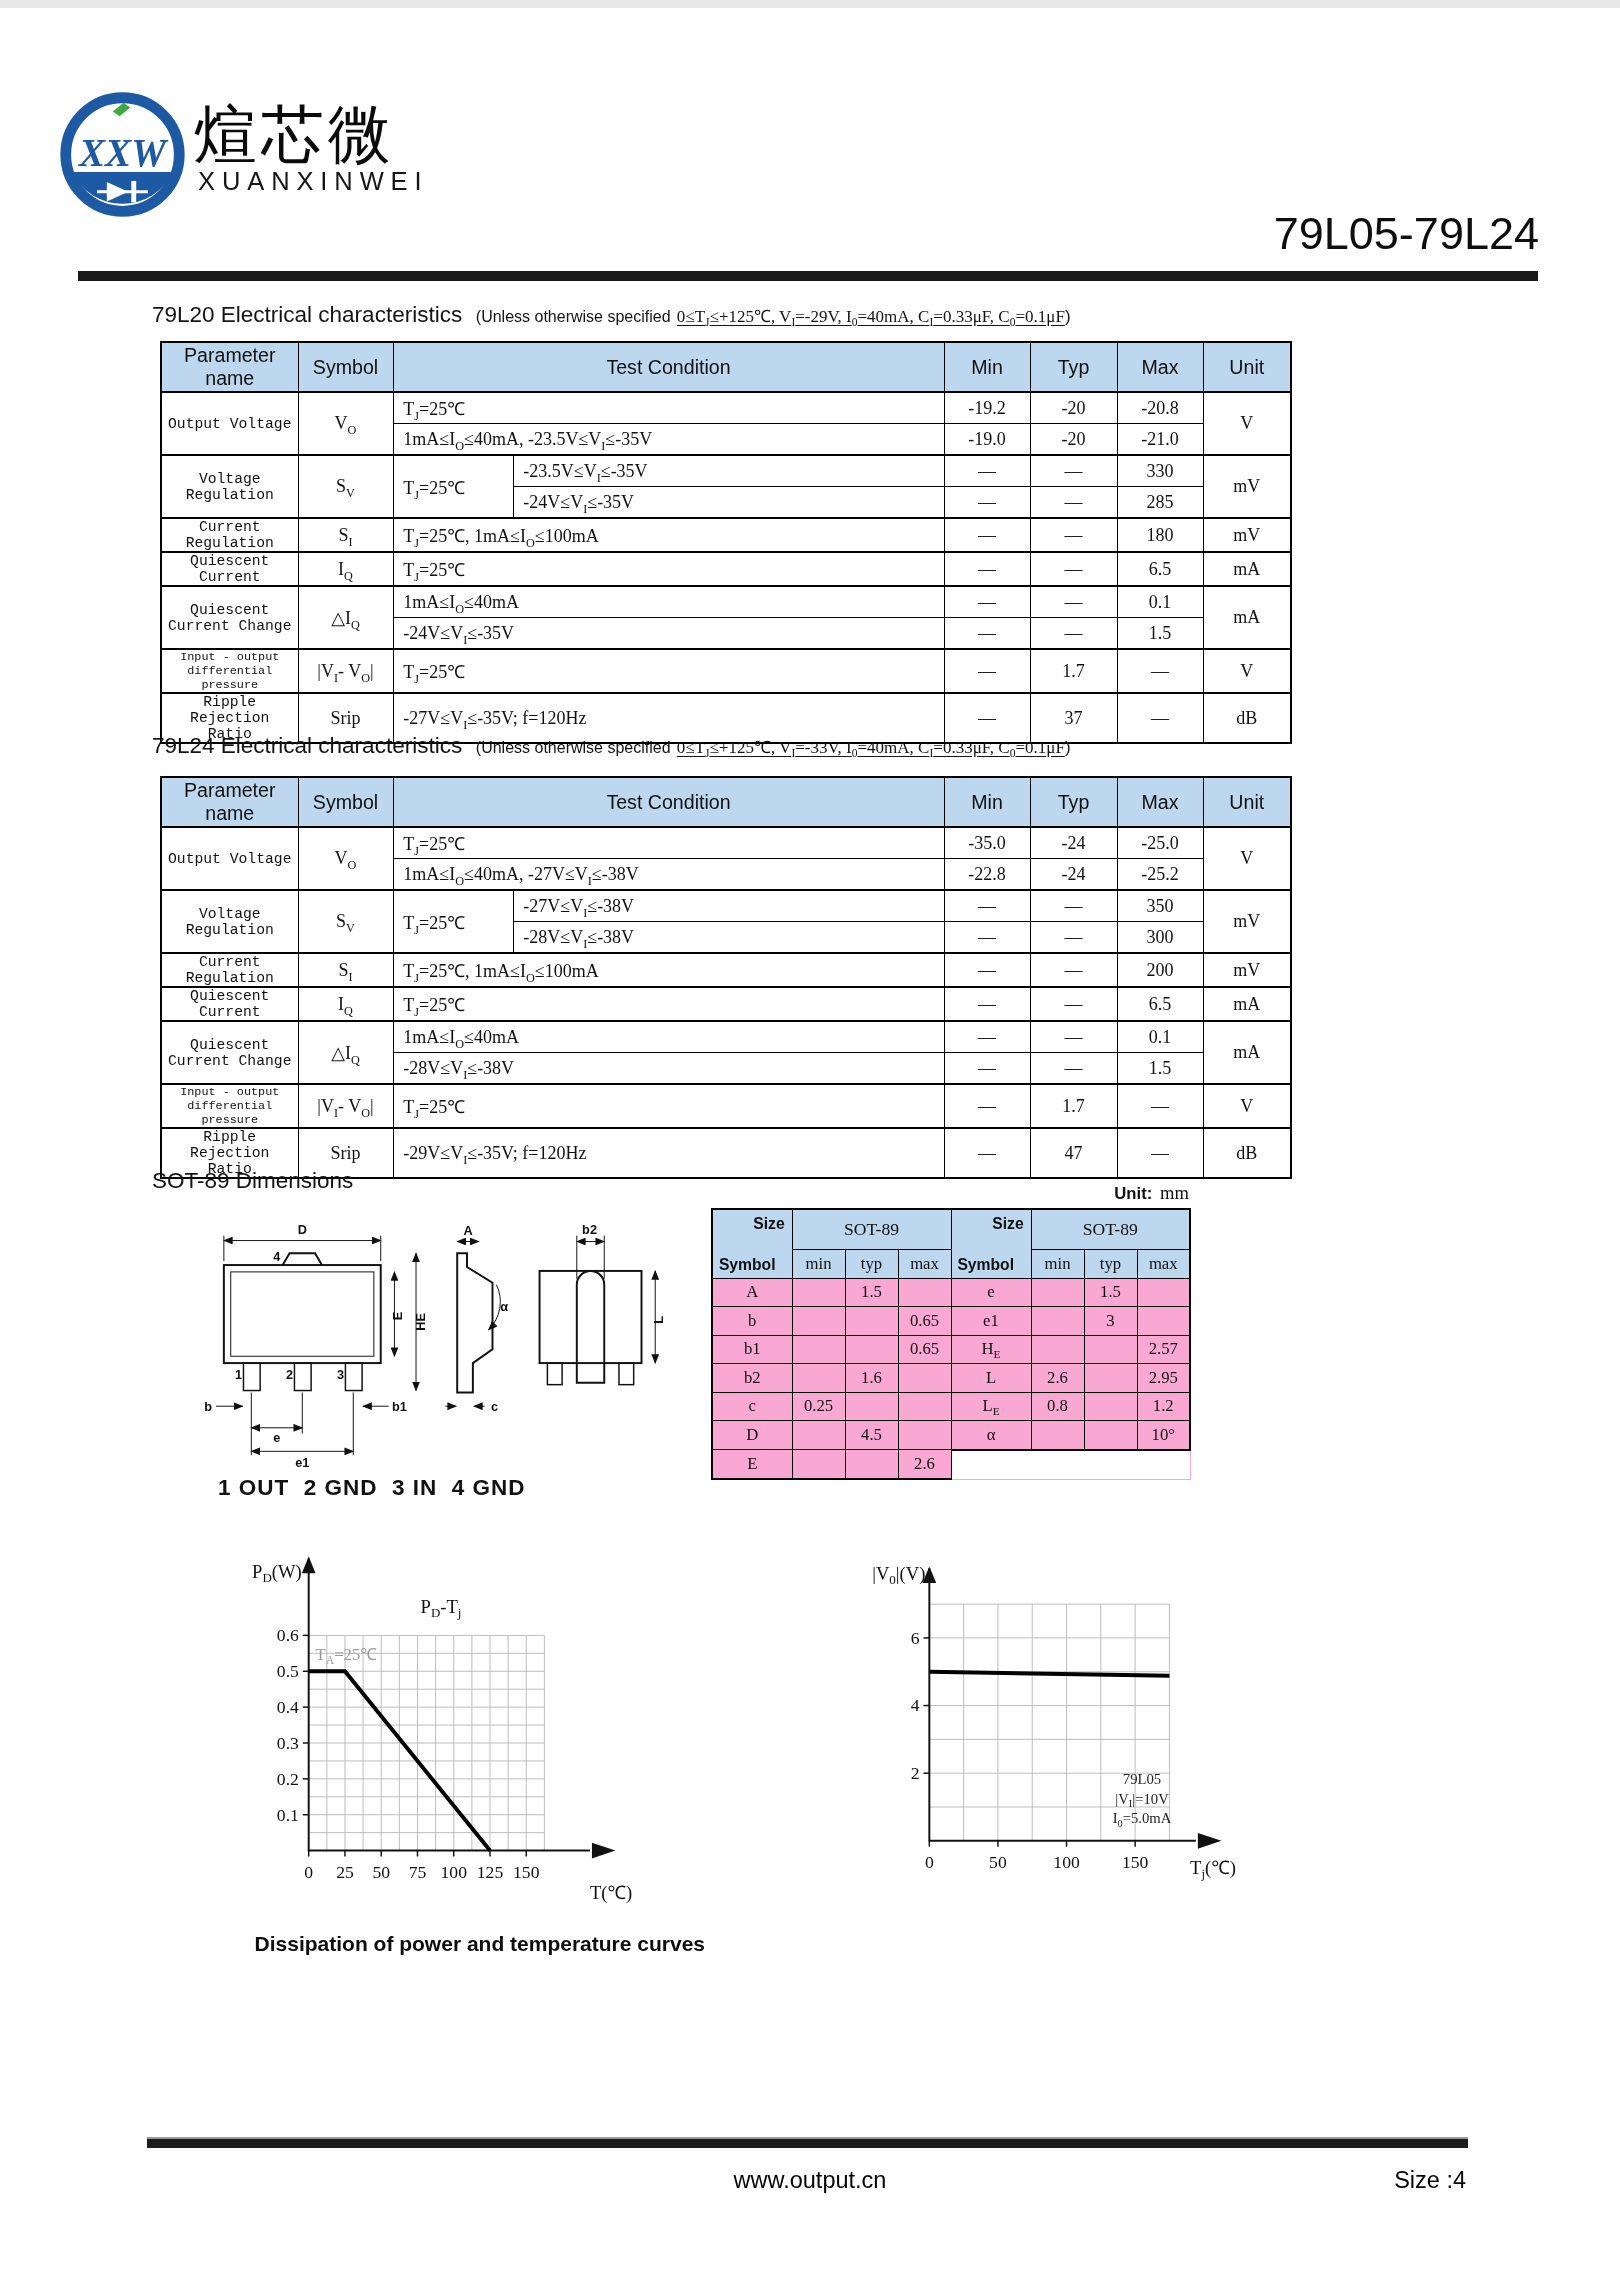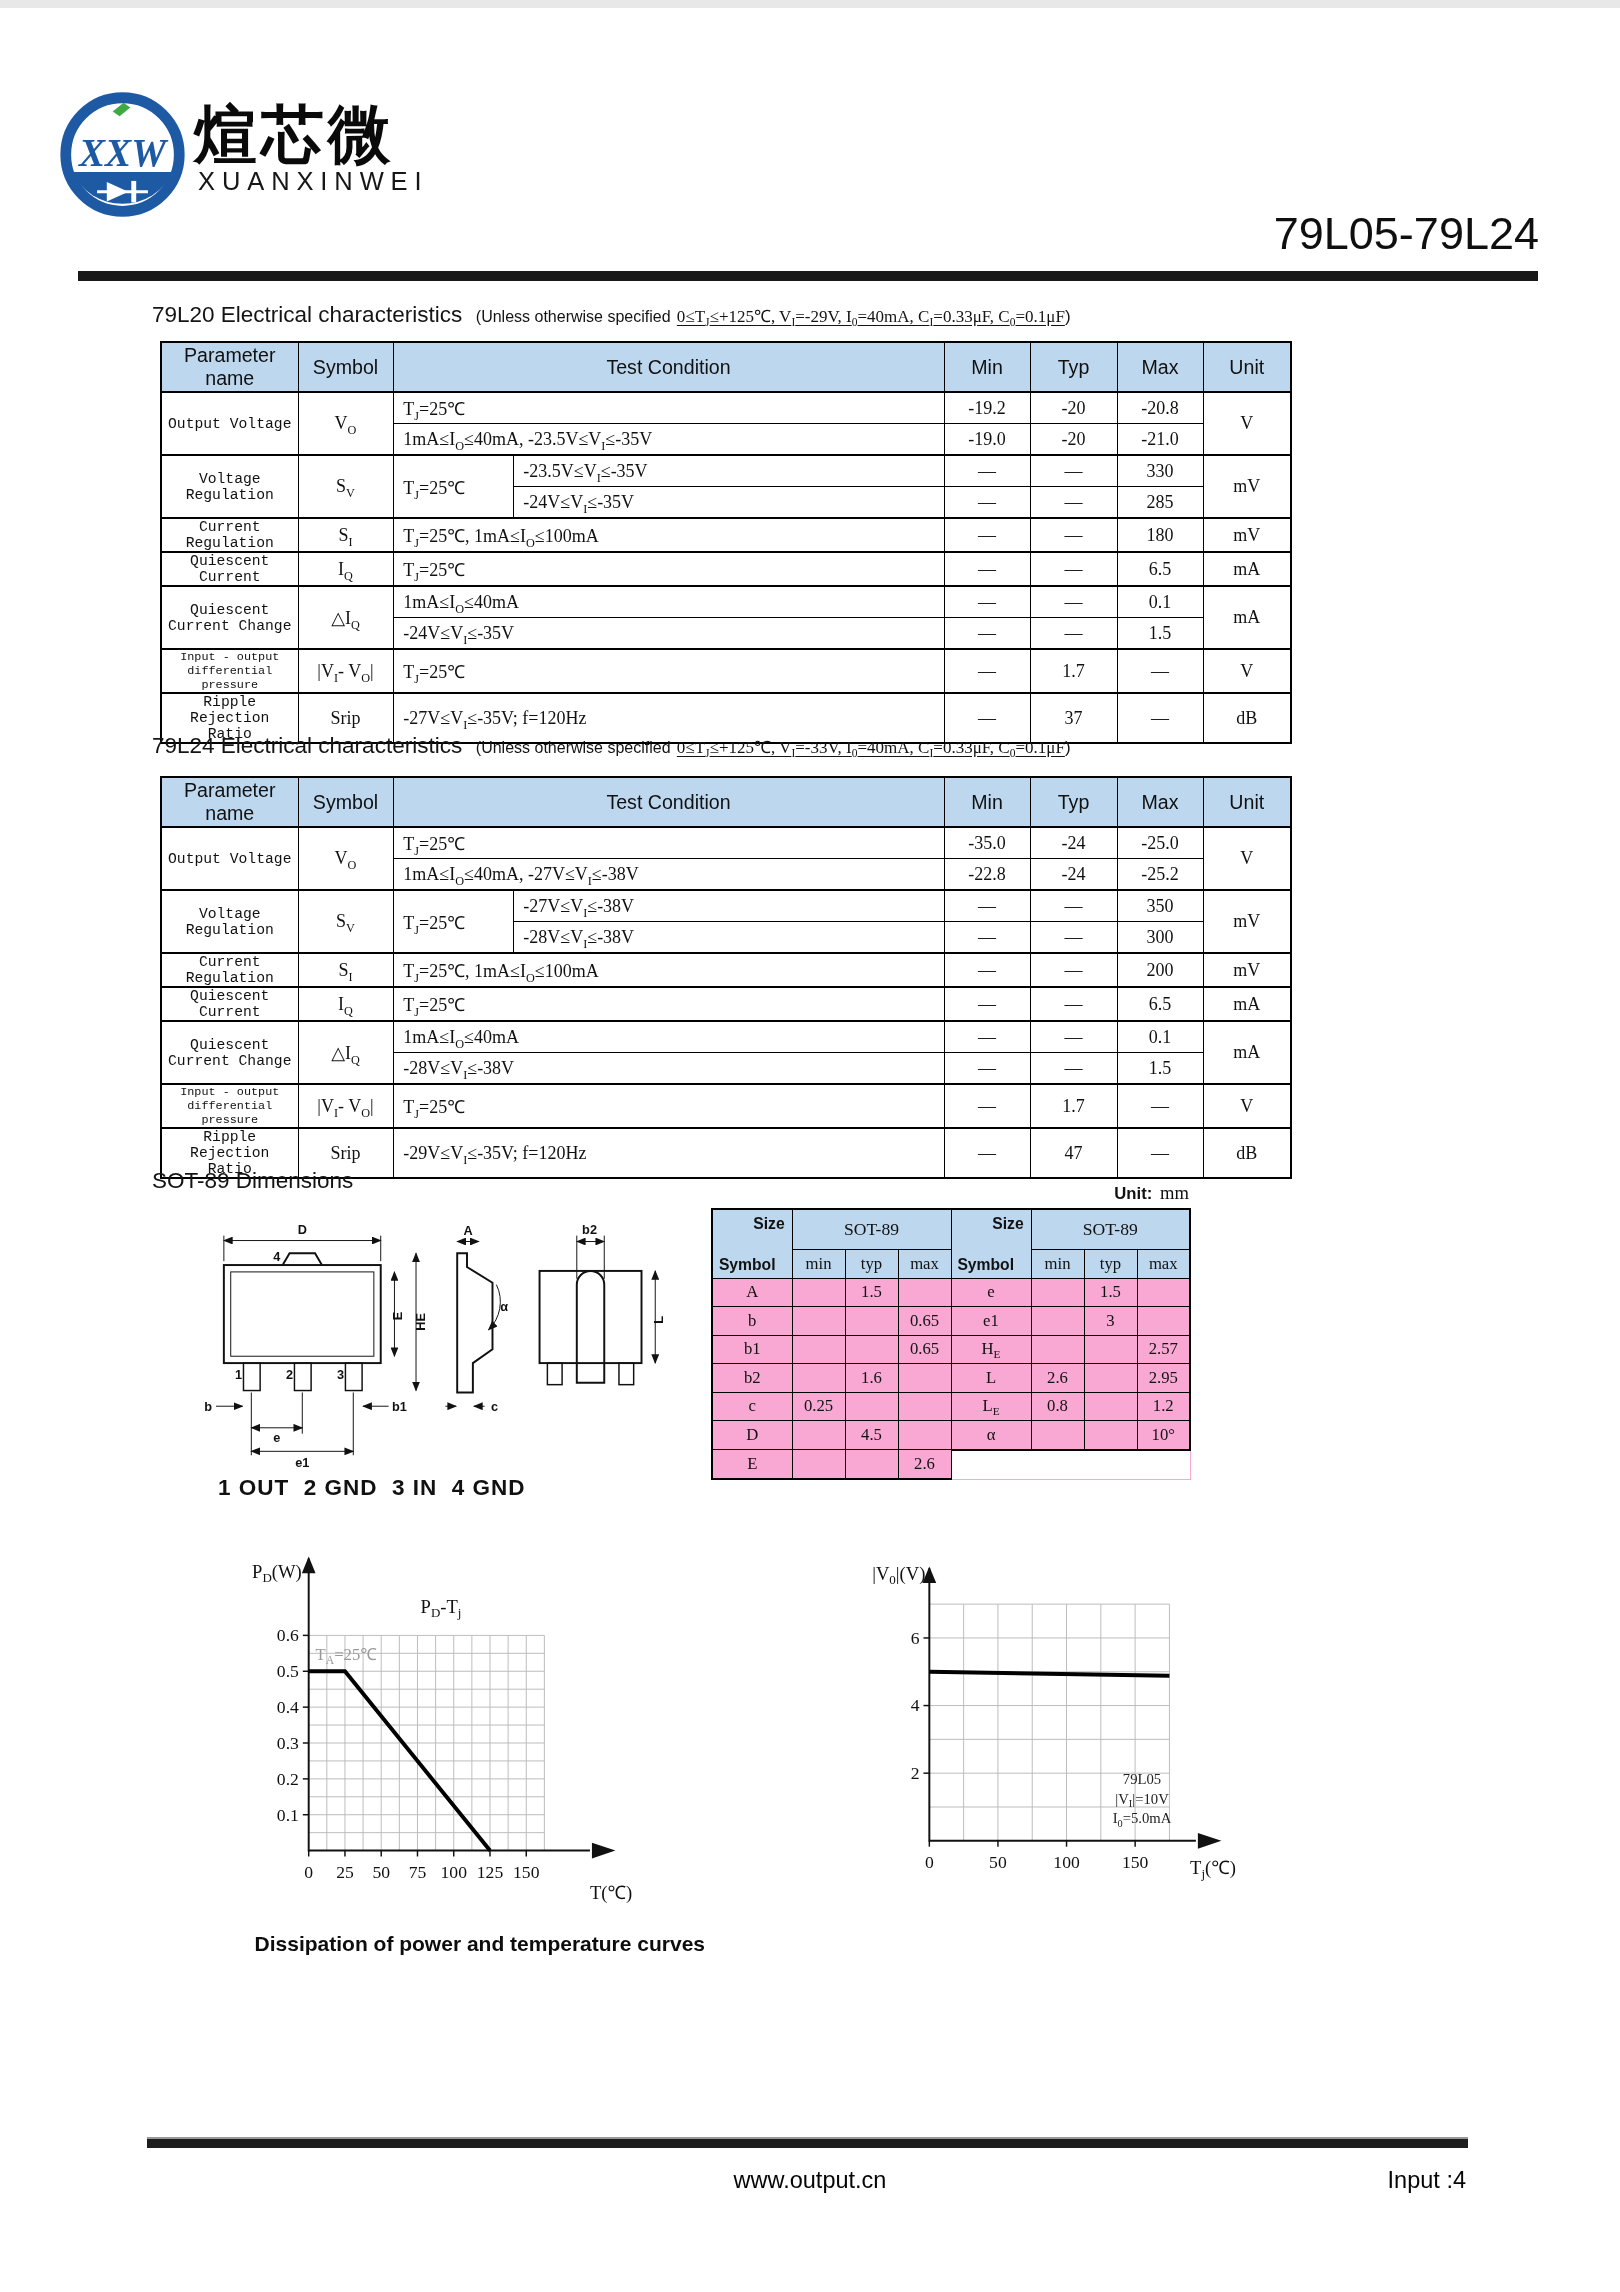--- a/index.html
+++ b/index.html
@@ -2,21 +2,21 @@
 <html><head>
 <meta charset="utf-8">
 <style>
   html,body{margin:0;padding:0;background:#e8e8e8;}
   .page{position:relative;width:1620px;height:2293px;background:#fff;overflow:hidden;
         font-family:"Liberation Sans",sans-serif;color:#111;margin:8px auto;}
   .abs{position:absolute;}
   sub{font-size:68%;line-height:0;}
 
   
-  .brand-cn{position:absolute;left:194px;top:84px;font-size:63px;font-weight:700;letter-spacing:3.9px;color:#0a0a0a;}
+  .brand-cn{position:absolute;left:194px;top:84px;font-size:63px;font-weight:400;letter-spacing:3.9px;color:#0a0a0a;}
   .brand-en{position:absolute;left:198px;top:159px;font-size:25.5px;font-weight:500;letter-spacing:6.9px;color:#161616;}
   .part-title{position:absolute;right:81px;top:200px;font-size:45px;color:#0f0f0f;}
   .hrule{position:absolute;left:78px;top:263px;width:1460px;height:9.8px;background:#191919;}
 
   
   .sec-h{position:absolute;font-size:22.5px;color:#141414;white-space:nowrap;}
   .cond-pre{font-size:16px;margin-left:13.7px;}
   .cond-f{font-family:"Liberation Serif",serif;font-size:17px;text-decoration:underline;text-underline-offset:2.9px;}
   .cond-suf{font-size:17px;}
 
@@ -589,16 +589,16 @@
       <polyline points="88,137.5 333,141.64000000000001" fill="none" stroke="#000" stroke-width="4"></polyline>
       <text x="84" y="44" text-anchor="end" fill="#111" font-size="19" font-family="Liberation Serif,serif"><tspan>|V</tspan><tspan font-size="13.3" dy="4">0</tspan><tspan dy="-4" font-size="19">|(V)</tspan></text>
       <text x="354" y="344" text-anchor="start" fill="#111" font-size="19" font-family="Liberation Serif,serif"><tspan>T</tspan><tspan font-size="13.3" dy="4">j</tspan><tspan dy="-4" font-size="19">(℃)</tspan></text>
       <text x="305" y="252" text-anchor="middle" fill="#222" font-size="15" font-family="Liberation Serif,serif"><tspan>79L05</tspan></text>
       <text x="305" y="272" text-anchor="middle" fill="#222" font-size="15" font-family="Liberation Serif,serif"><tspan>|V</tspan><tspan font-size="10.5" dy="4">I</tspan><tspan dy="-4" font-size="15">|=10V</tspan></text>
       <text x="305" y="292" text-anchor="middle" fill="#222" font-size="15" font-family="Liberation Serif,serif"><tspan>I</tspan><tspan font-size="10.5" dy="4">0</tspan><tspan dy="-4" font-size="15">=5.0mA</tspan></text>
     </svg>
 
   <div class="fbar"></div>
   <div class="furl">www.output.cn</div>
-  <div class="fpage">Input :4</div>
+  <div class="fpage">Size :4</div>
 
 </div>
 
 
 </body></html>

